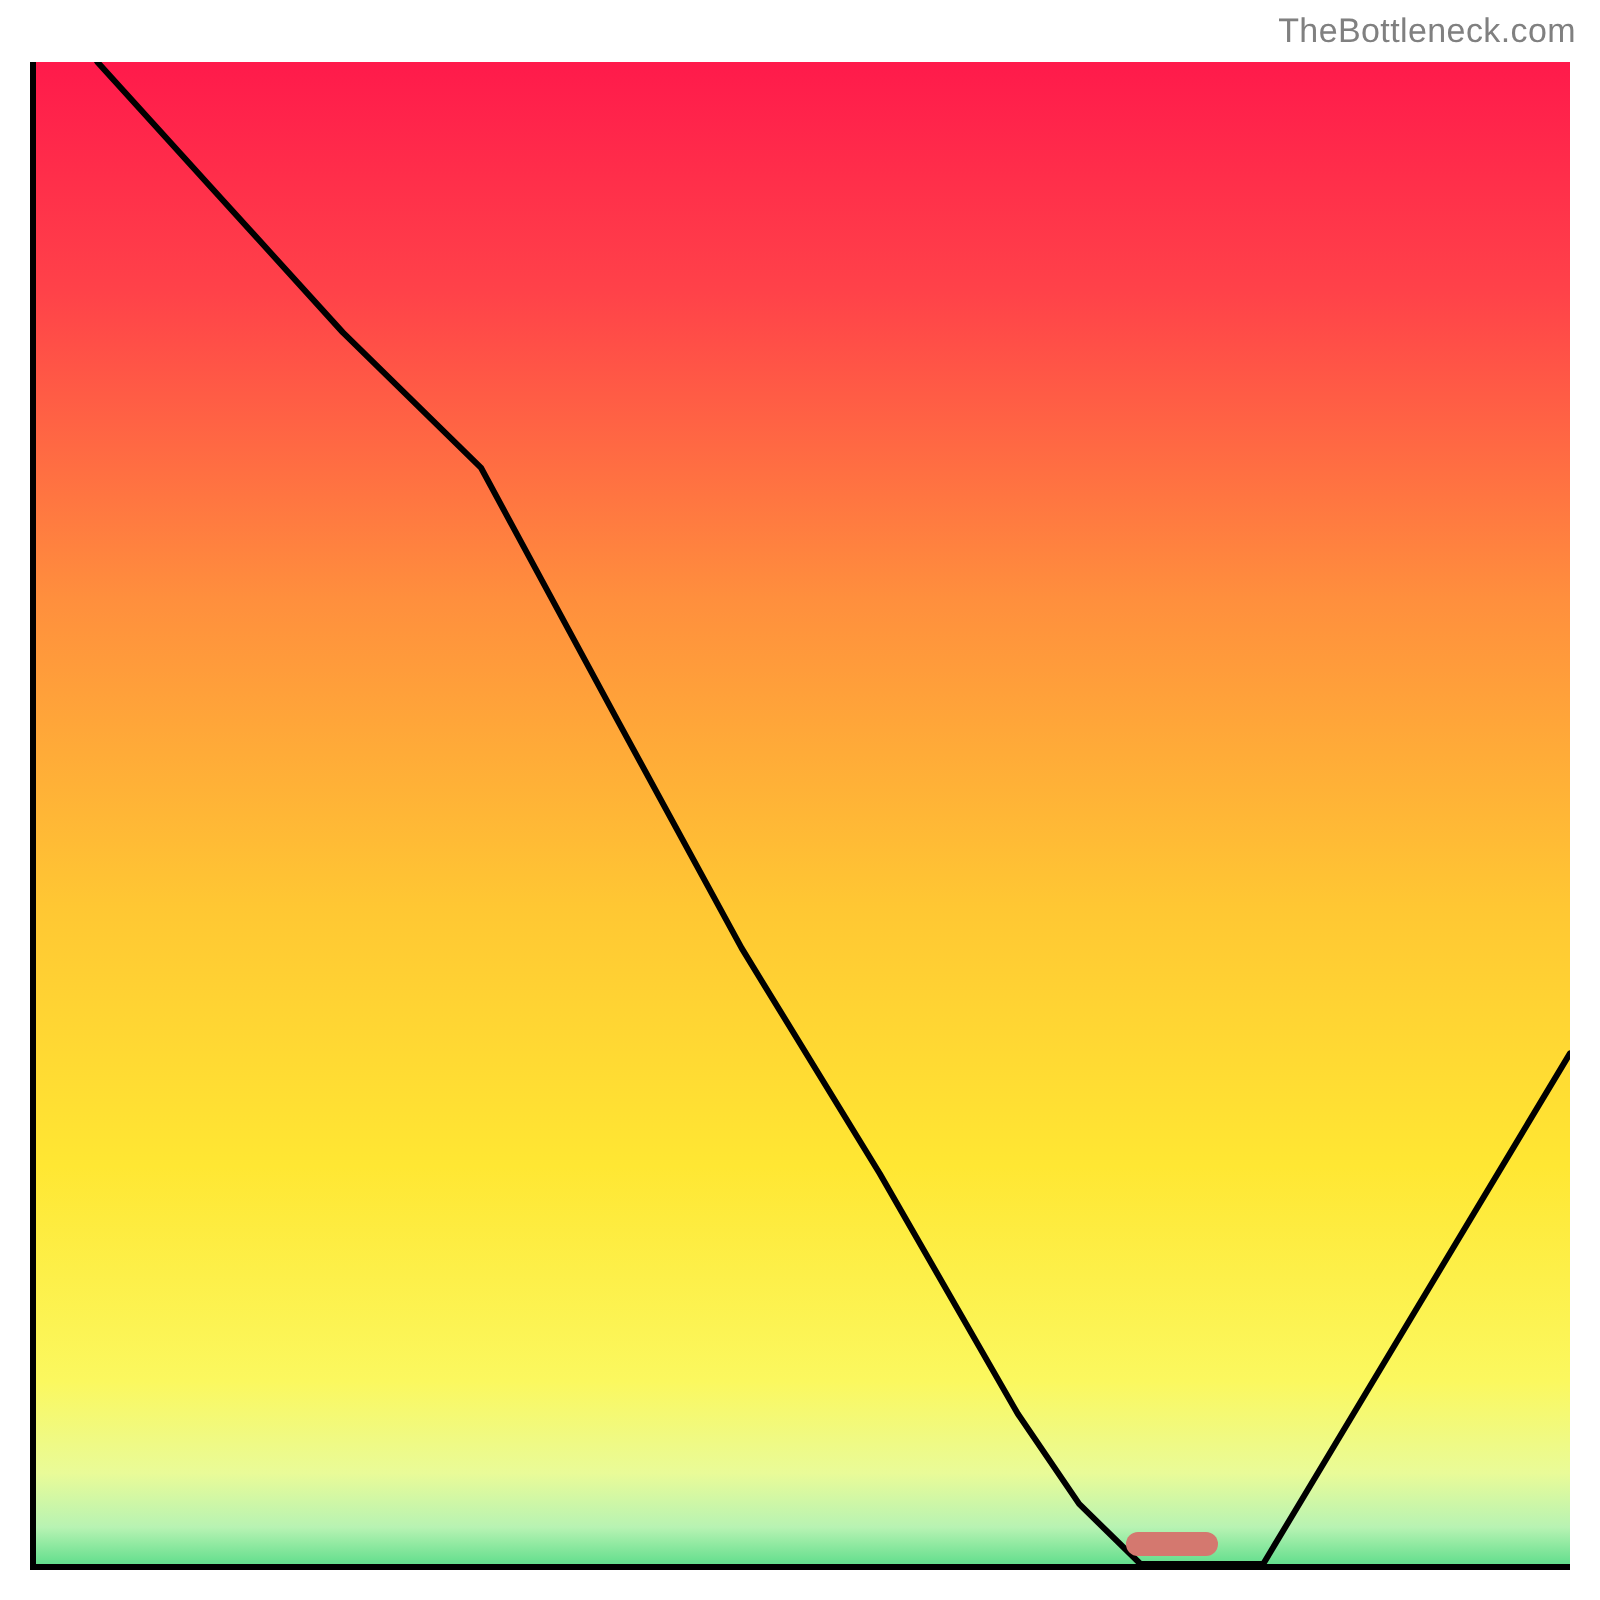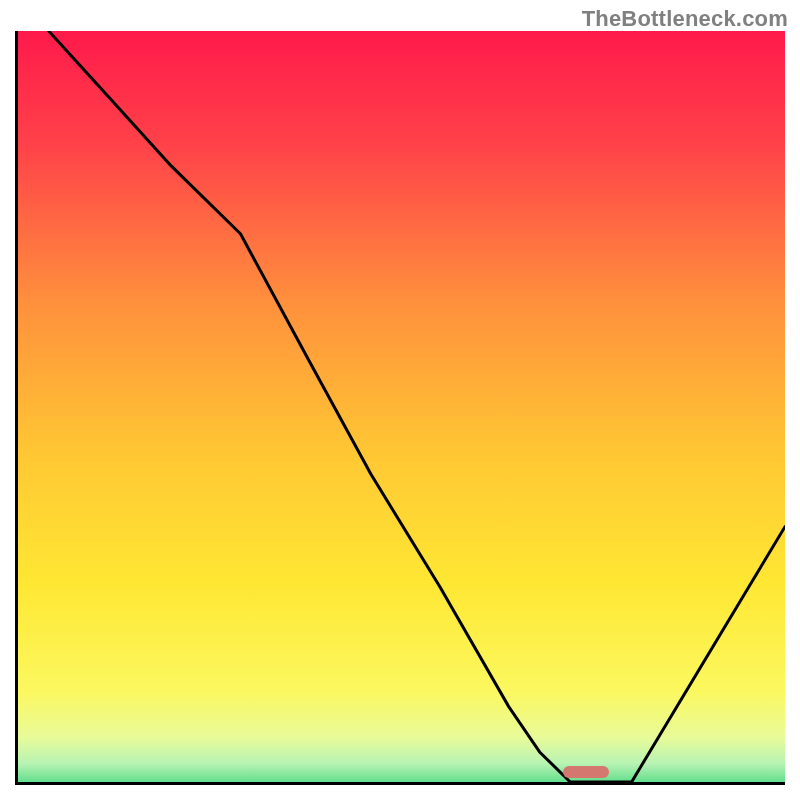--- a/index.html
+++ b/index.html
@@ -7,22 +7,22 @@
   .wrap {
     position: relative;
     width: 800px;
     height: 800px;
   }
   .attribution {
     position: absolute;
     top: 6px;
     right: 12px;
     font-family: Arial, Helvetica, sans-serif;
-    font-size: 22px;
-    font-weight: 700;
+    font-size: 17px;
+    font-weight: 400;
     color: #808080;
     letter-spacing: 0.2px;
   }
   .plot {
     position: absolute;
     left: 15px;
     top: 31px;
     width: 770px;
     height: 754px;
     border-left: 3px solid #000;

